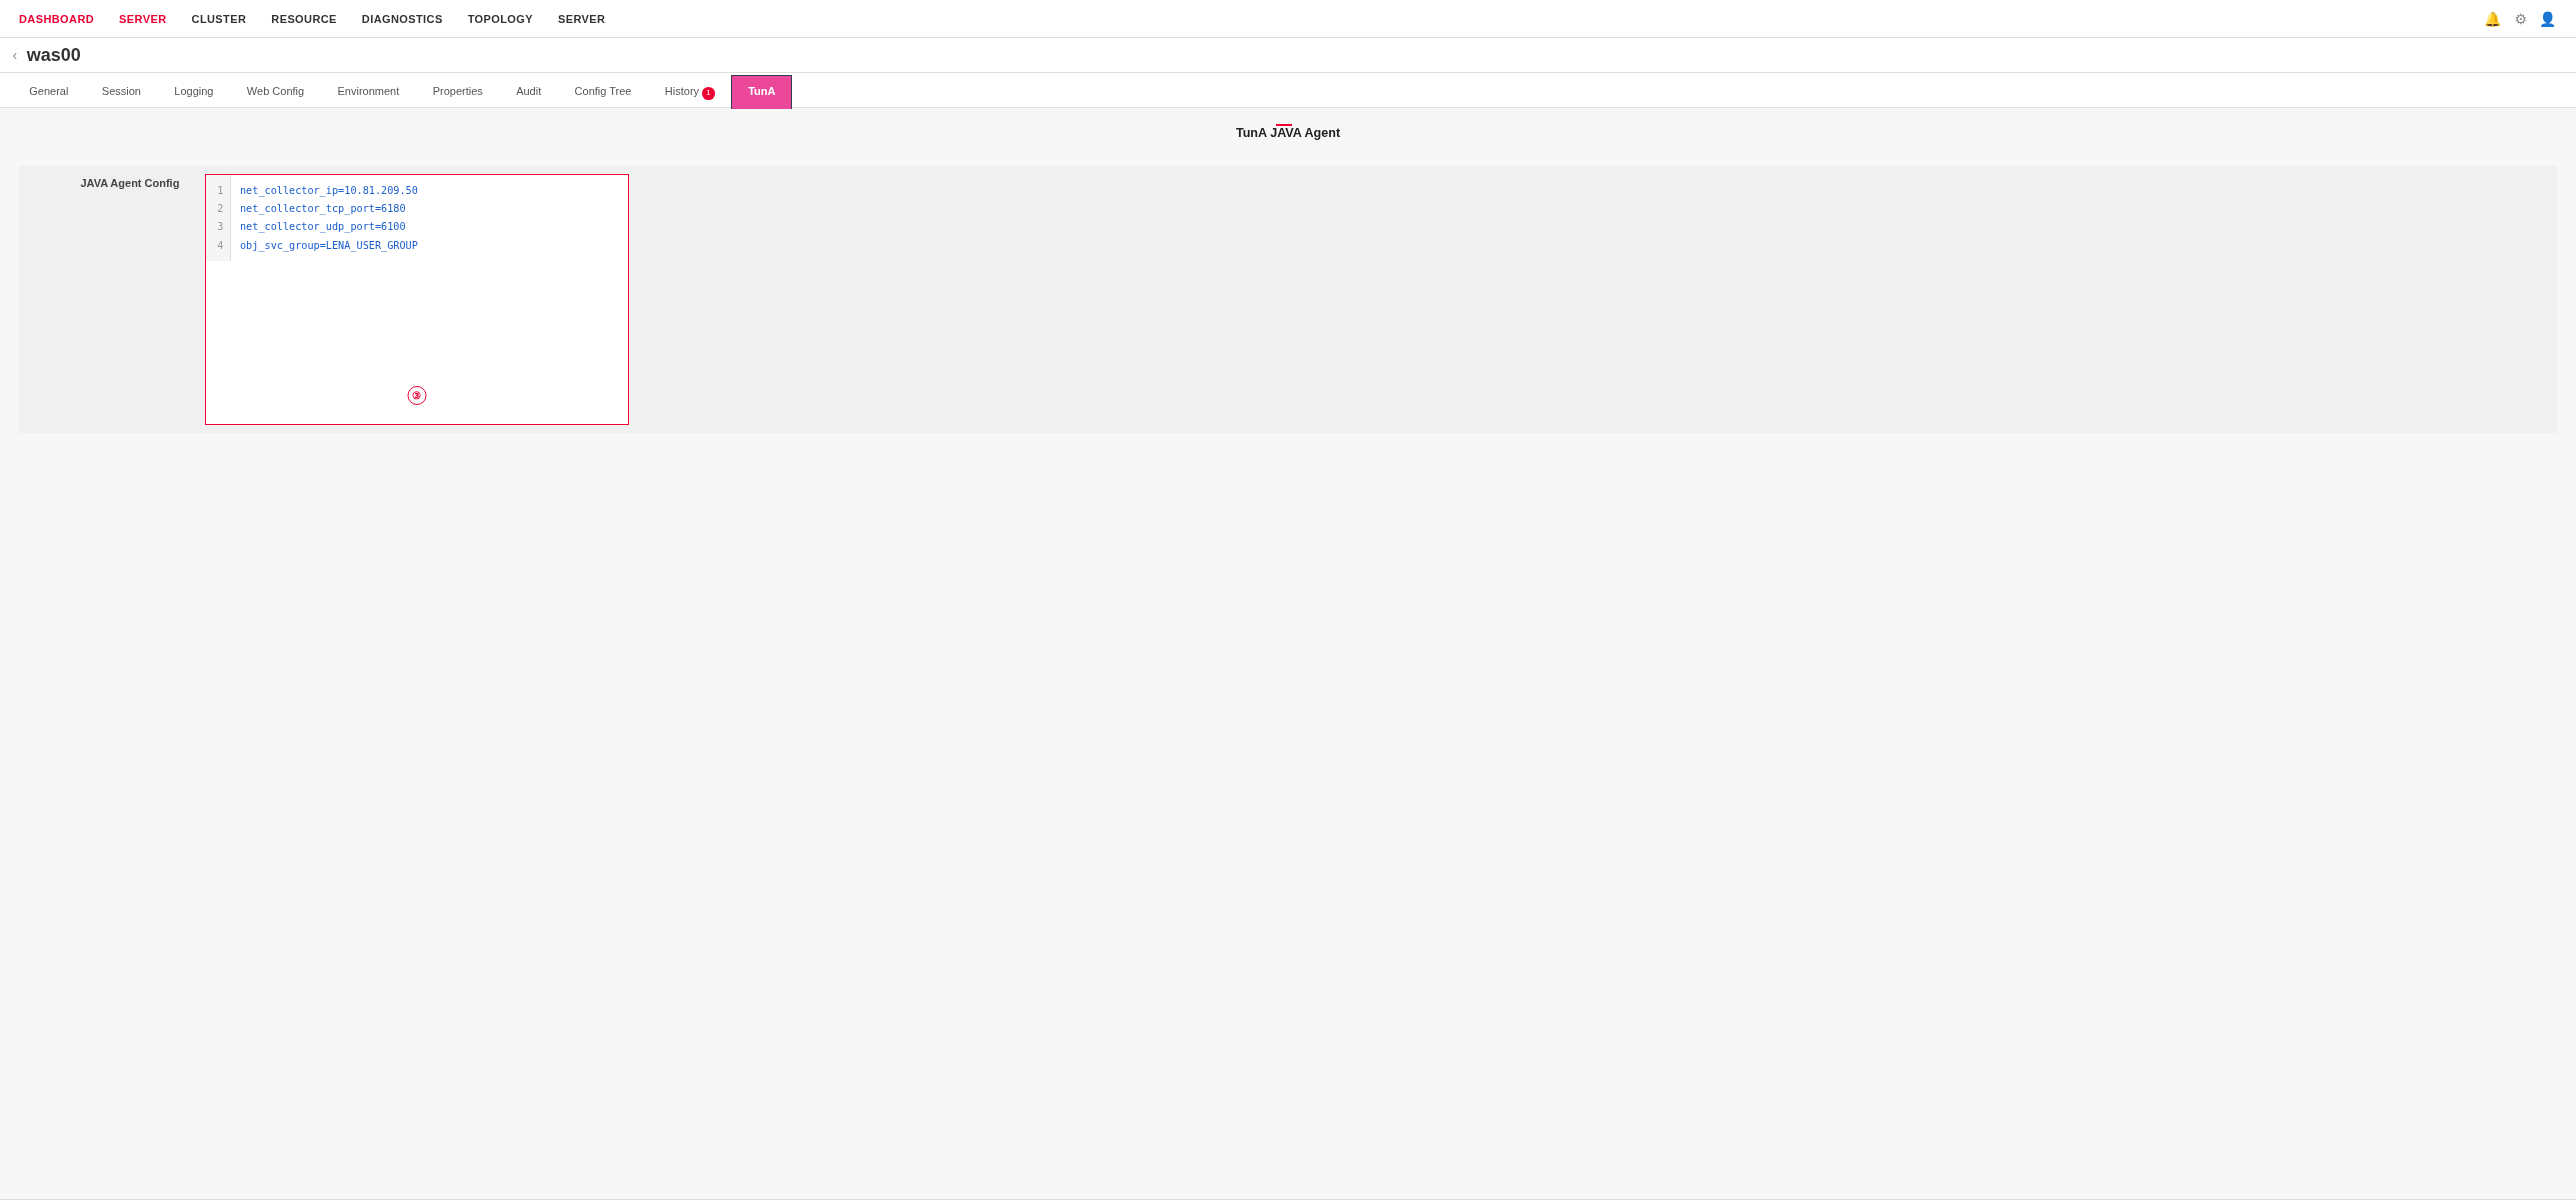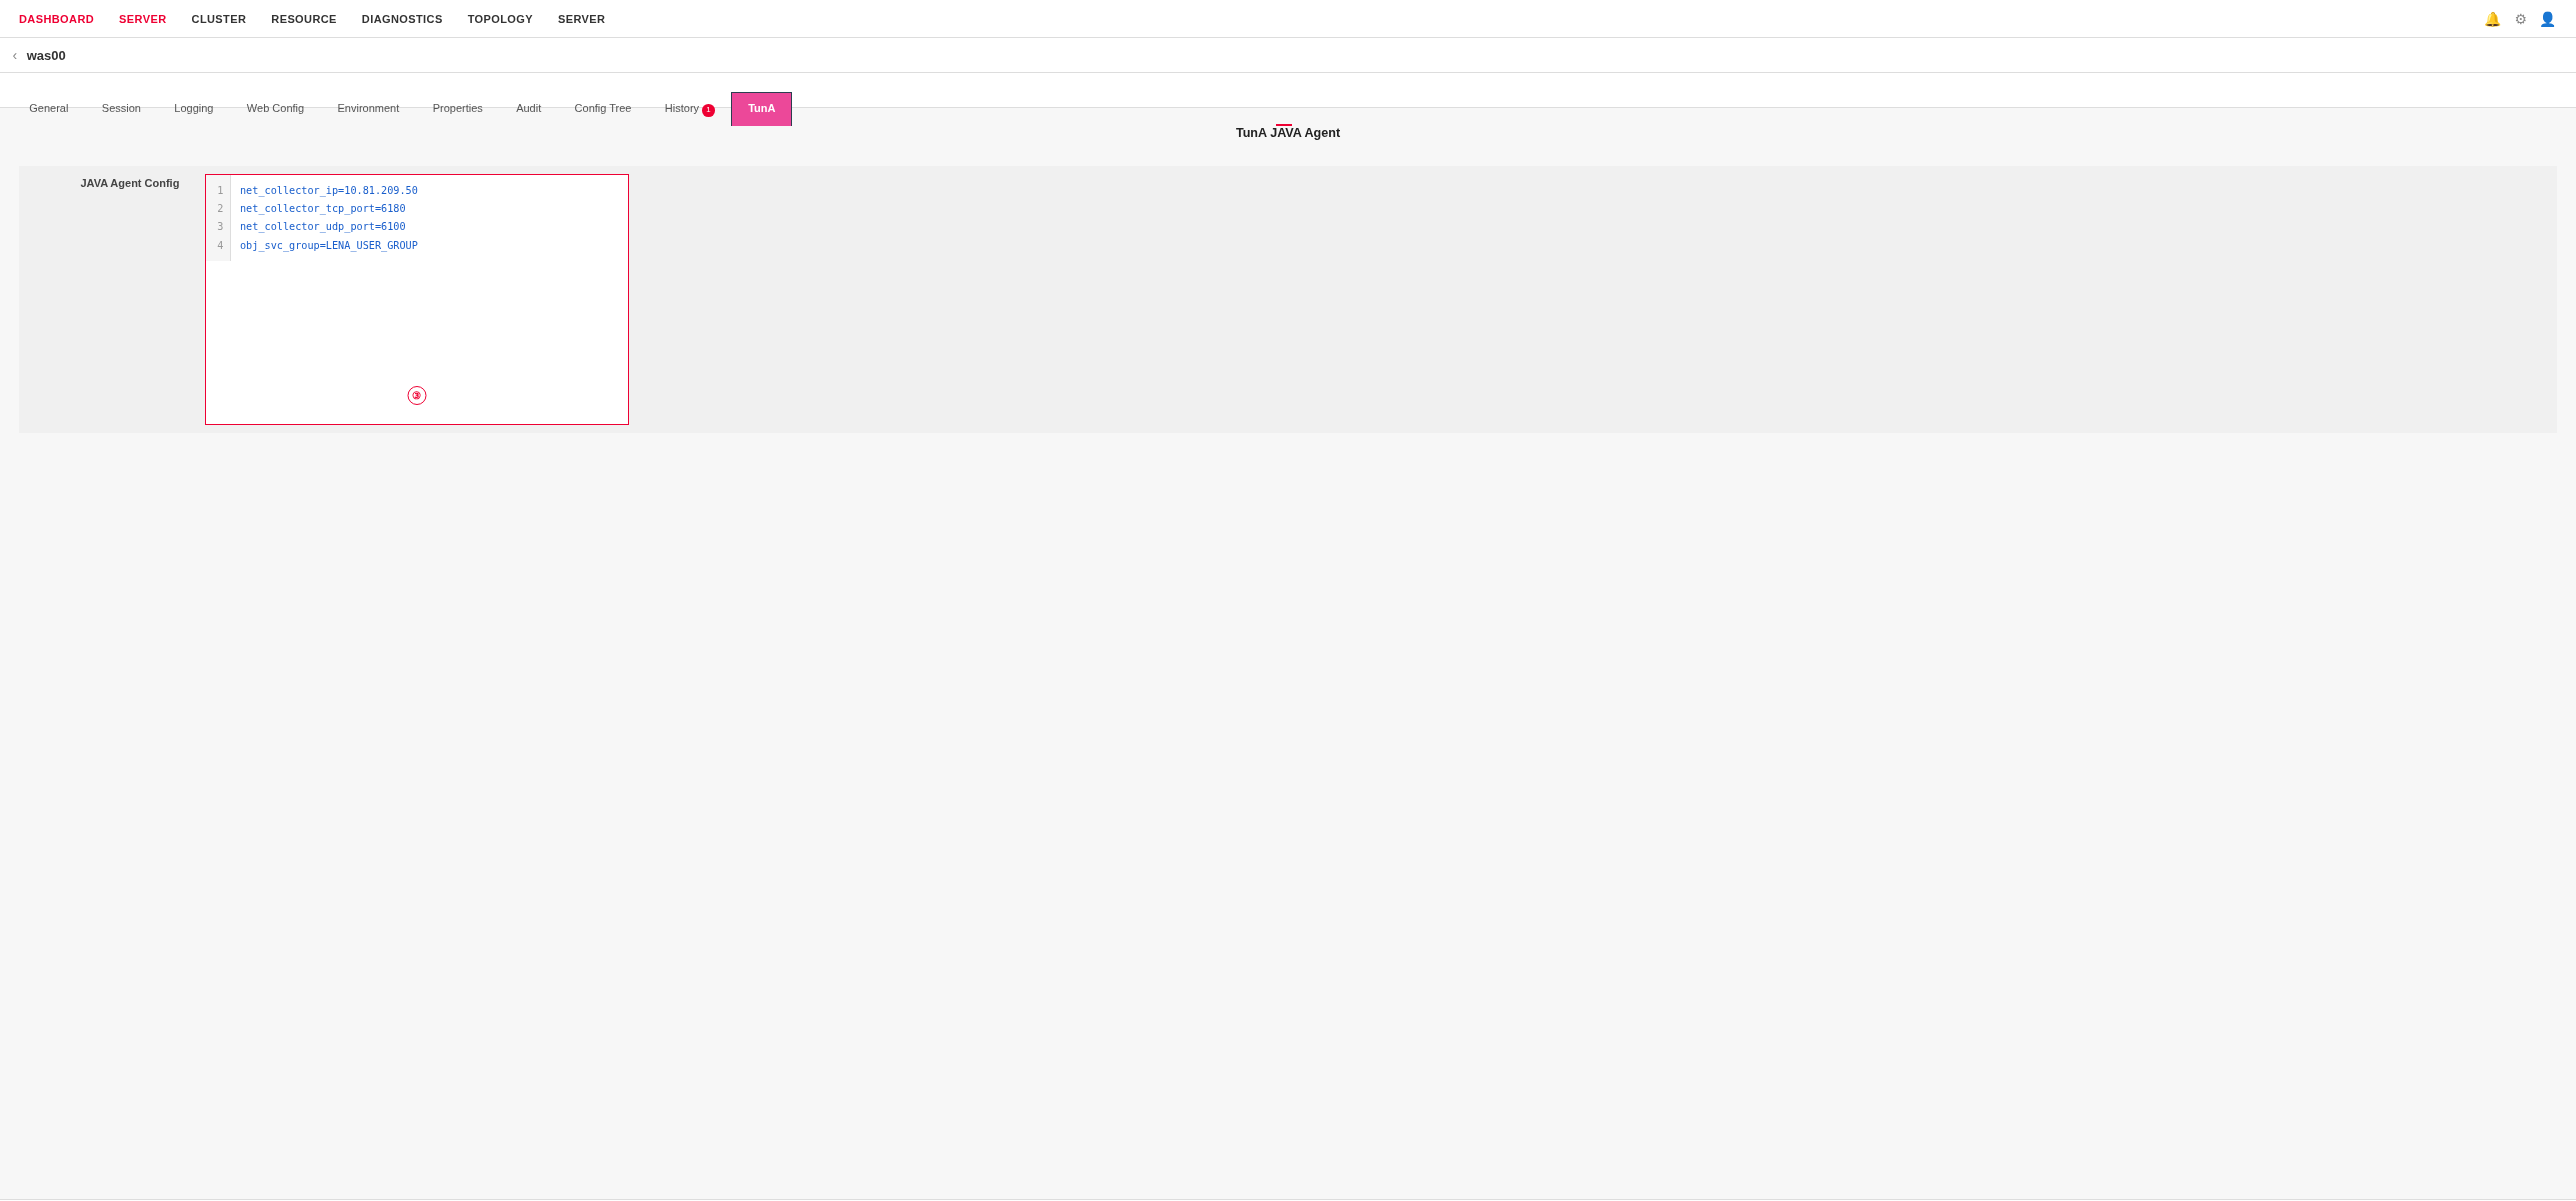--- a/index.html
+++ b/index.html
@@ -29,40 +29,40 @@
       display: flex; align-items: center;
       border-bottom: 0.8px solid #ddd;
       padding: 0 12.6px;
       height: 35px;
       background: #fff;
     }
     .breadcrumb-back {
       color: #888; font-size: 14px; margin-right: 9.4px; cursor: pointer;
     }
     .breadcrumb-title {
-      font-size: 13px; font-weight: bold; color: #333;
+      font-size: 18px; font-weight: bold; color: #333;
     }
 
     
     .tabs-bar {
       display: flex; align-items: stretch;
       border-bottom: 1.6px solid #ddd;
       background: #fff;
       padding: 0 12.6px;
     }
     .tab {
       padding: 9.4px 15.7px;
       cursor: pointer;
       border: 0.8px solid transparent;
       border-bottom: none;
       font-size: 11px;
       color: #555;
       white-space: nowrap;
       position: relative;
-      top: 19px;
+      top: 2px;
     }
     .tab.active {
       background: #ec4899;
       color: #fff;
       border-color: #2c3e50;
       font-weight: bold;
     }
     .tab .badge {
       display: inline-block;
       background: #e03;

